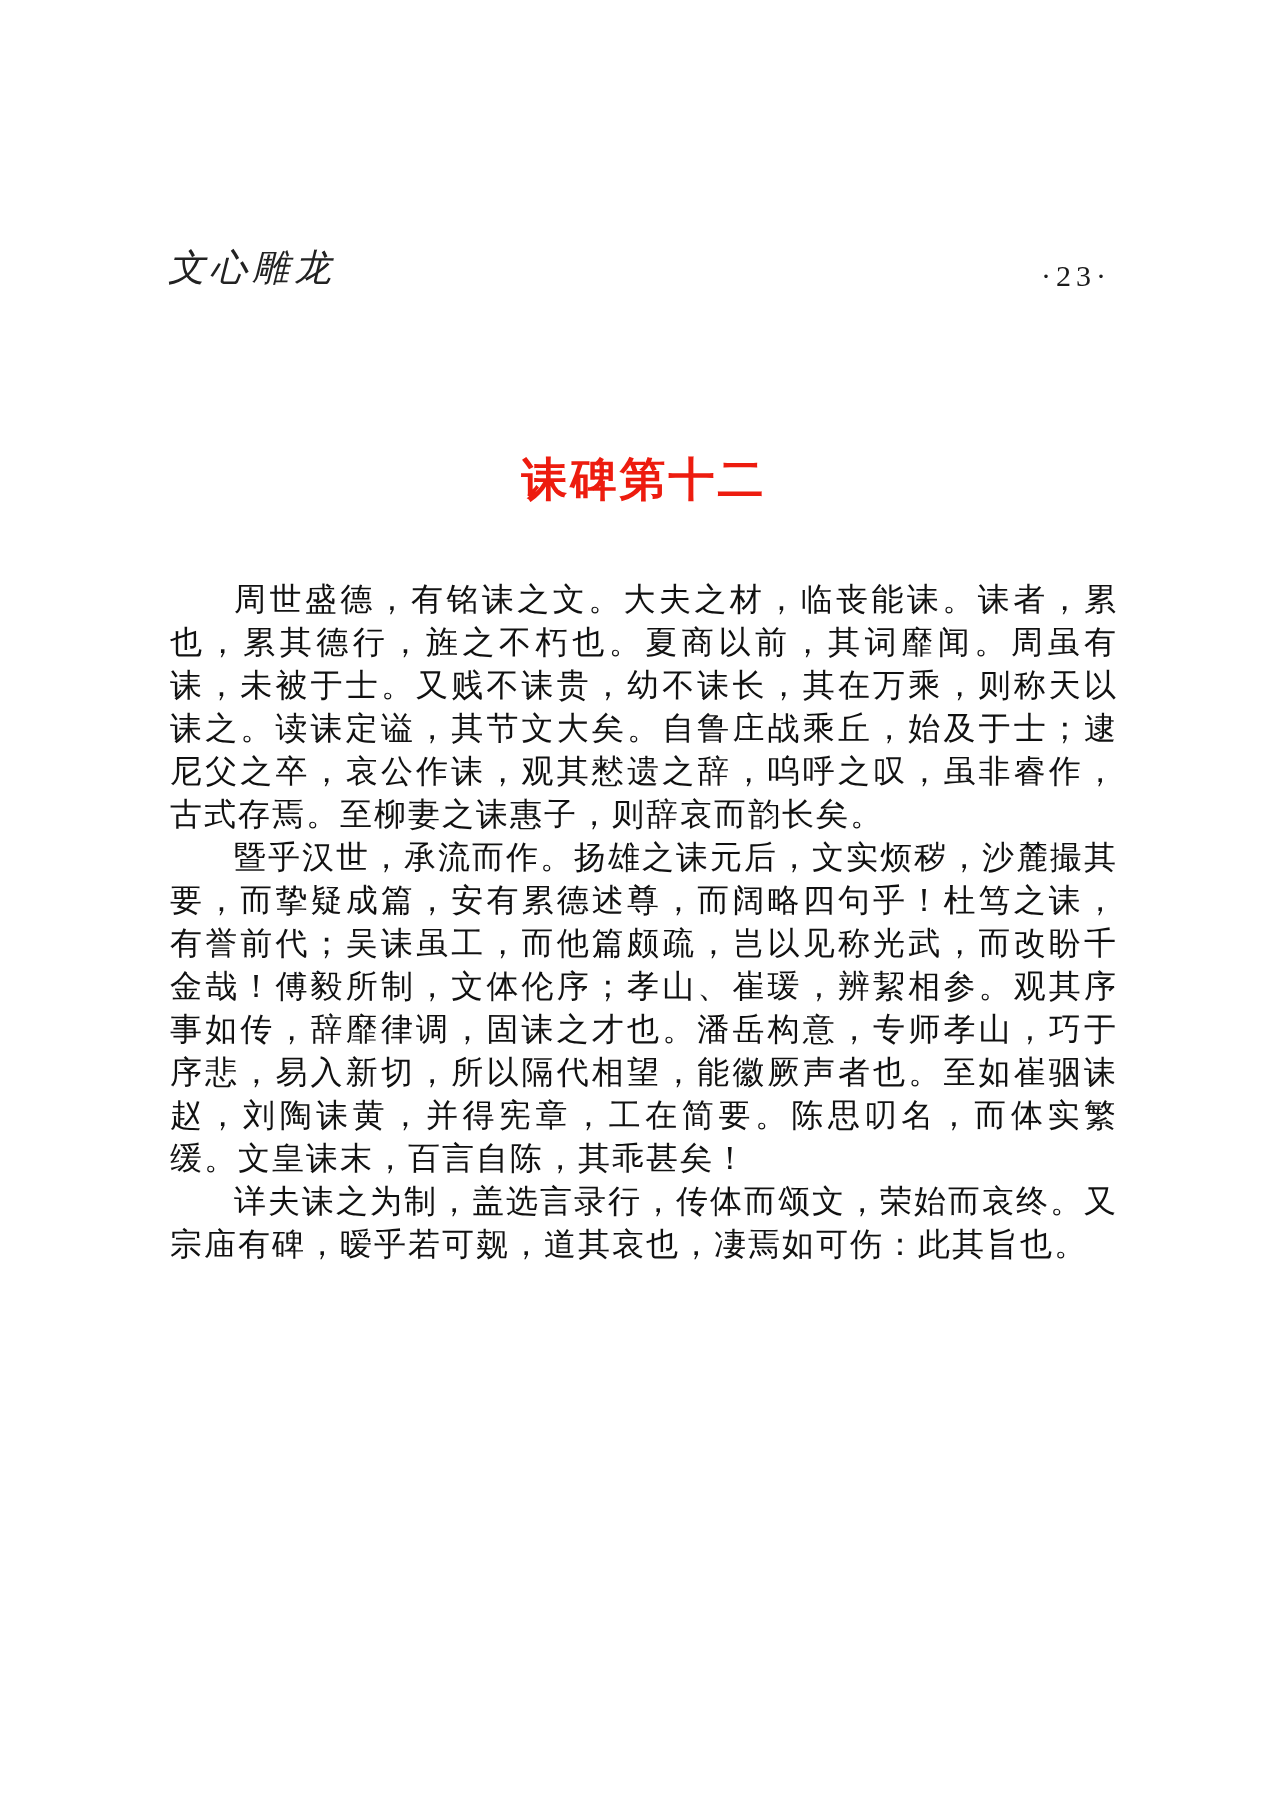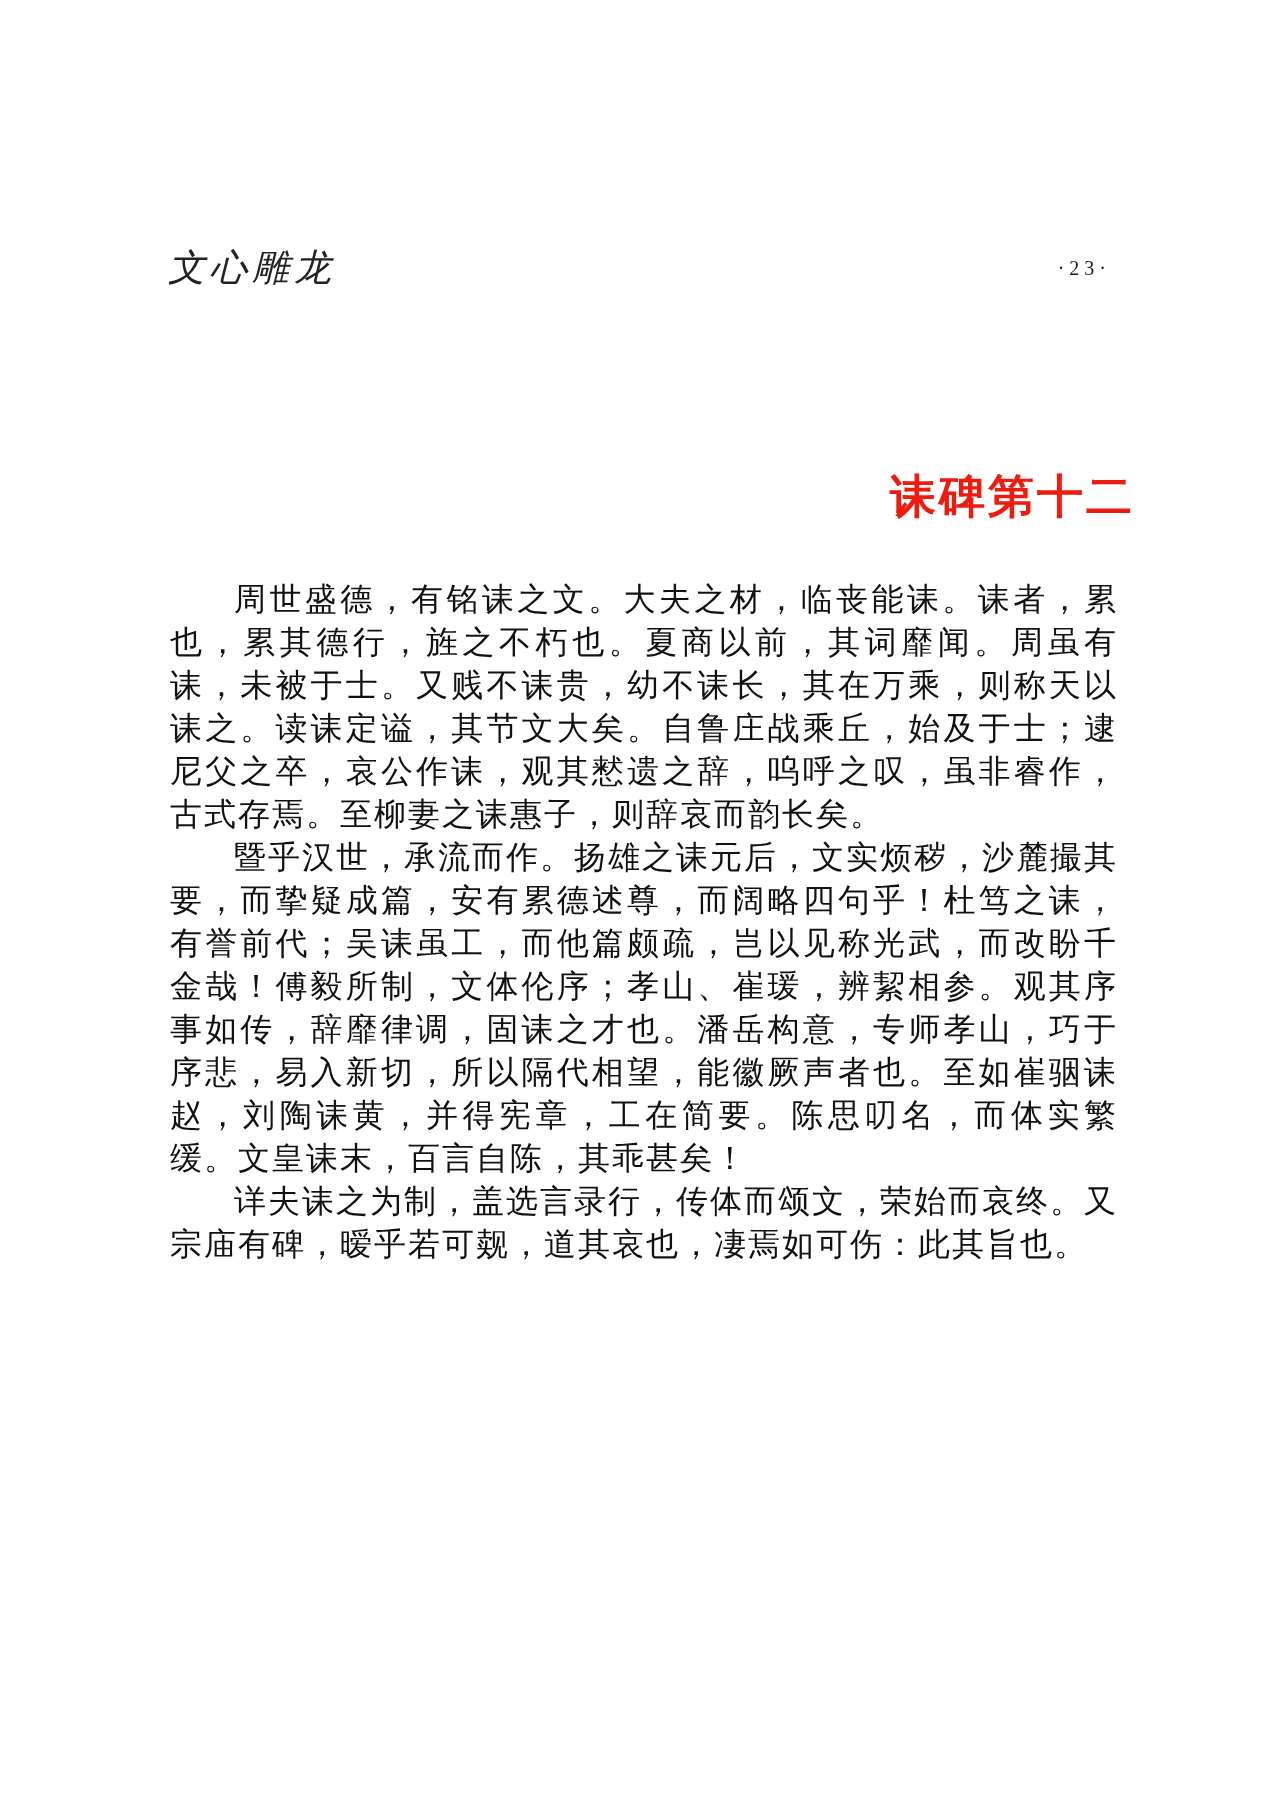--- a/index.html
+++ b/index.html
@@ -16,41 +16,41 @@
     font-family: "Liberation Serif", "DejaVu Serif", serif;
     overflow: hidden;
   }
   .page-header {
     position: absolute;
     top: 243px;
     left: 168px;
     right: 172px;
     display: flex;
     justify-content: space-between;
-    align-items: center;
+    align-items: flex-end;
   }
   .book-title {
     font-size: 37px;
     font-style: italic;
     letter-spacing: 5px;
     color: #222222;
   }
   .page-number {
-    font-size: 20px;
+    font-size: 30px;
     letter-spacing: 5px;
     font-style: normal;
     color: #1b1b1b;
   }
   .chapter-title {
     position: absolute;
     top: 452px;
     left: 170px;
     width: 948px;
-    margin: 17px;
-    text-align: right;
+    margin: 0;
+    text-align: center;
     font-family: "Liberation Sans", "DejaVu Sans", sans-serif;
     font-weight: 700;
     font-size: 46px;
     letter-spacing: 3px;
     line-height: 1.2;
   }
   .body-text {
     position: absolute;
     top: 578px;
     left: 170px;

